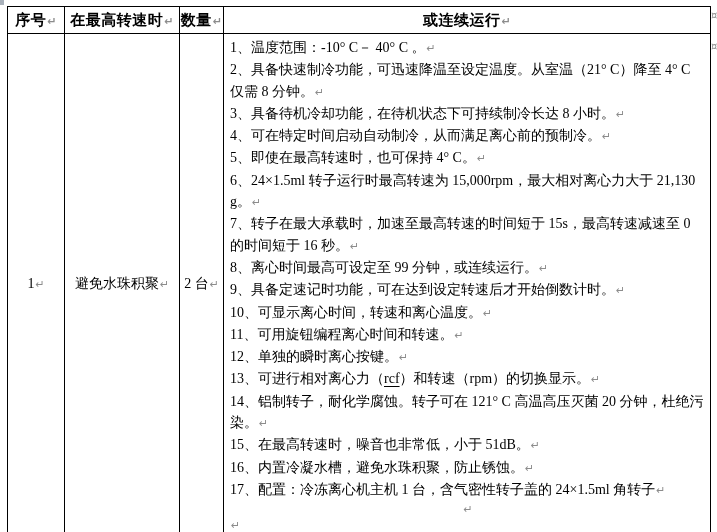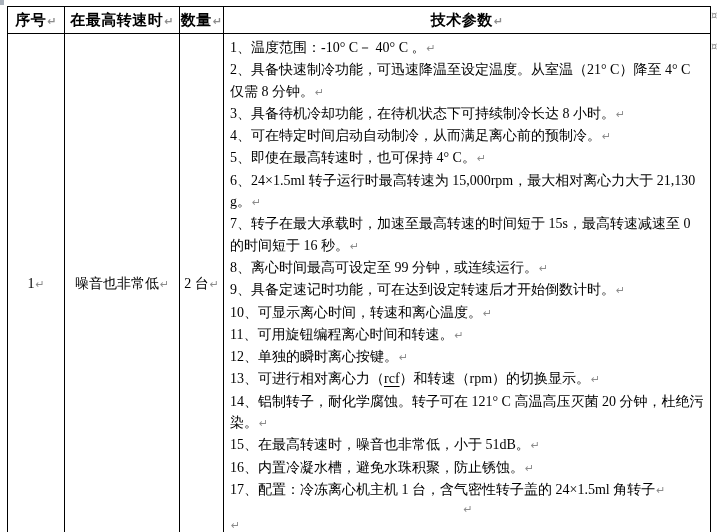--- a/index.html
+++ b/index.html
@@ -75,25 +75,25 @@
       <col style="width:57px">
         <col style="width:115px">
         <col style="width:44px">
         <col style="width:487px">
     </colgroup>
     <tbody>
         <tr>
       <th class="hdr"><span>序号</span><span class="pmark">↵</span></th>
       <th class="hdr"><span>在最高转速时</span><span class="pmark">↵</span></th>
       <th class="hdr"><span>数量</span><span class="pmark">↵</span></th>
-      <th class="hdr"><span>技术参数</span><span class="pmark">↵</span></th>
+      <th class="hdr"><span>或连续运行</span><span class="pmark">↵</span></th>
     </tr>
     <tr>
       <td class="center-cell"><span>1</span><span class="pmark">↵</span></td>
-      <td class="center-cell"><span>噪音也非常低</span><span class="pmark">↵</span></td>
+      <td class="center-cell"><span>避免水珠积聚</span><span class="pmark">↵</span></td>
       <td class="center-cell"><span>2 台</span><span class="pmark">↵</span></td>
       <td class="params-cell">
         <div id="params-list">
               <div class="param">1、温度范围：-10° C－ 40° C 。<span class="pmark">↵</span></div>
               <div class="param">2、具备快速制冷功能，可迅速降温至设定温度。从室温（21° C）降至 4° C 仅需 8 分钟。<span class="pmark">↵</span></div>
               <div class="param">3、具备待机冷却功能，在待机状态下可持续制冷长达 8 小时。<span class="pmark">↵</span></div>
               <div class="param">4、可在特定时间启动自动制冷，从而满足离心前的预制冷。<span class="pmark">↵</span></div>
               <div class="param">5、即使在最高转速时，也可保持 4° C。<span class="pmark">↵</span></div>
               <div class="param">6、24×1.5ml 转子运行时最高转速为 15,000rpm，最大相对离心力大于 21,130g。<span class="pmark">↵</span></div>
               <div class="param">7、转子在最大承载时，加速至最高转速的时间短于 15s，最高转速减速至 0 的时间短于 16 秒。<span class="pmark">↵</span></div>

